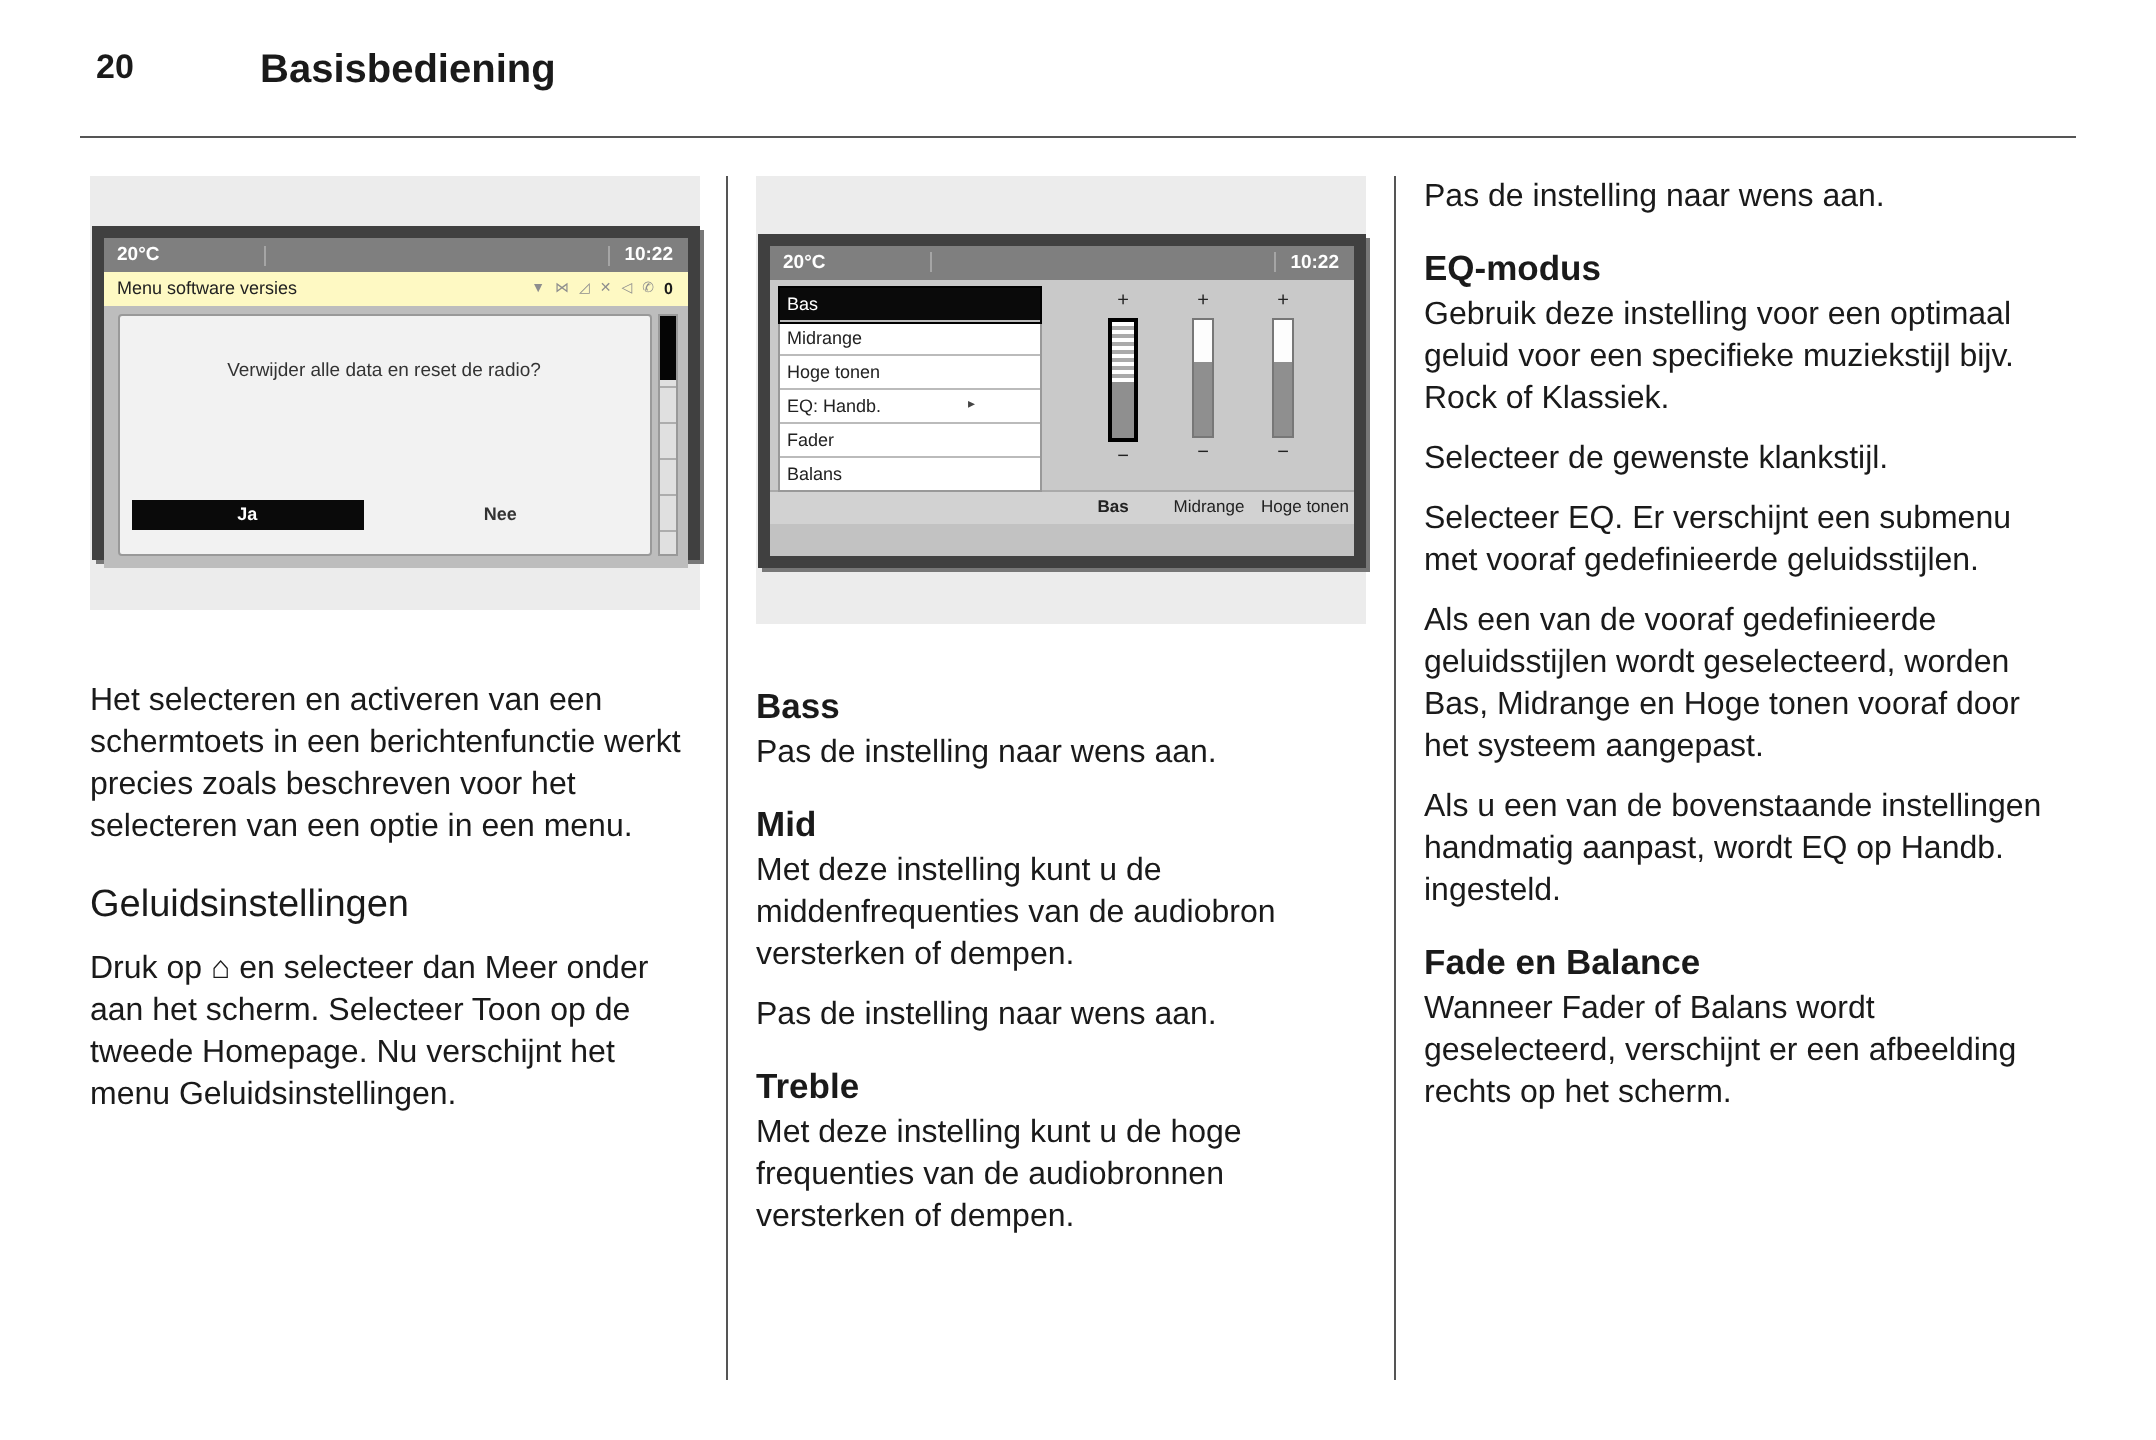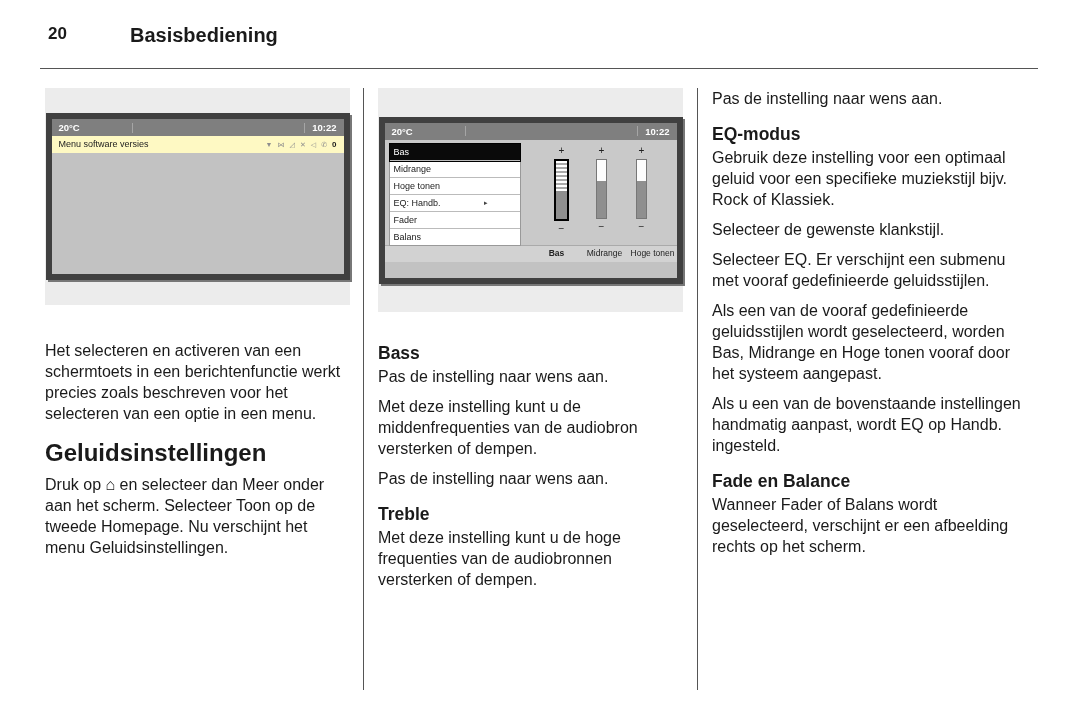--- a/index.html
+++ b/index.html
@@ -14,21 +14,21 @@
   
   .cols{position:absolute;left:45px;top:88px;width:993px;min-height:602px;display:flex;align-items:stretch;}
   .col{font-size:16px;line-height:21px;}
   .col1{width:305px;}
   .col2{width:305px;margin-left:14px;}
   .col3{width:323px;margin-left:14px;}
   .vsep{width:1px;background:#555;}
   .vsep1{margin-left:13px;}
   .vsep2{margin-left:14px;}
   p{margin:0 0 9px 0;}
-  .h-big{font-size:24px;font-weight:bold;margin:16px 0 8px 0;line-height:26px;}
+  .h-big{font-size:19px;font-weight:normal;margin:16px 0 8px 0;line-height:26px;}
   .h-sub{font-size:17.5px;font-weight:bold;margin:14px 0 2px 0;line-height:22px;}
   .bold{font-weight:normal;}
 
   
   .figure{background:#ececec;height:217px;margin-bottom:35px;display:flex;align-items:center;justify-content:center;}
   .figure2{height:224px;margin-bottom:30px;}
   .screen{width:292px;height:155px;background:#c2c2c2;border:6px solid #404040;
           box-shadow:2px 2px 0 #777;position:relative;font-family:"Liberation Sans",sans-serif;}
   .topbar{height:17px;background:#7f7f7f;color:#fff;font-size:9.5px;font-weight:bold;
           display:flex;align-items:center;padding:0 7px;}
@@ -99,20 +99,32 @@
             <span class="icons">
               <span>▼</span>
               <span>⋈</span>
               <span>◿</span>
               <span>✕</span>
               <span>◁</span>
               <span>✆</span>
               <span>0</span>
             </span>
           </div>
+          <div class="content1">
+            <div class="dialog">
+              <div class="dlg-msg">Verwijder alle data en reset de radio?</div>
+              <div class="dlg-btns">
+                <div class="btn-yes">Ja</div>
+                <div class="btn-no">Nee</div>
+              </div>
+            </div>
+            <div class="scroll">
+              <div class="scroll-thumb"></div>
+            </div>
+          </div>
         </div>
       </div>
 
       <p>Het selecteren en activeren van een schermtoets in een berichtenfunctie werkt precies zoals beschreven voor het selecteren van een optie in een menu.</p>
 
       <div class="h-big">Geluidsinstellingen</div>
 
       <p><span>Druk op </span><span>⌂</span><span> en selecteer dan </span><span class="bold">Meer</span><span> onder aan het scherm. Selecteer </span><span class="bold">Toon</span><span> op de tweede </span><span class="bold">Homepage</span><span>. Nu verschijnt het menu Geluidsinstellingen.</span></p>
     </div>
 
@@ -173,20 +185,21 @@
             <span class="lbl-sel">Bas</span>
             <span>Midrange</span>
             <span>Hoge tonen</span>
           </div>
         </div>
       </div>
 
       <div class="h-sub">Bass</div>
       <p>Pas de instelling naar wens aan.</p>
 
+      <div class="h-sub">Mid</div>
       <p>Met deze instelling kunt u de middenfrequenties van de audiobron versterken of dempen.</p>
       <p>Pas de instelling naar wens aan.</p>
 
       <div class="h-sub">Treble</div>
       <p>Met deze instelling kunt u de hoge frequenties van de audiobronnen versterken of dempen.</p>
     </div>
 
     <div class="vsep vsep2"></div>
 
     <div class="col col3">

